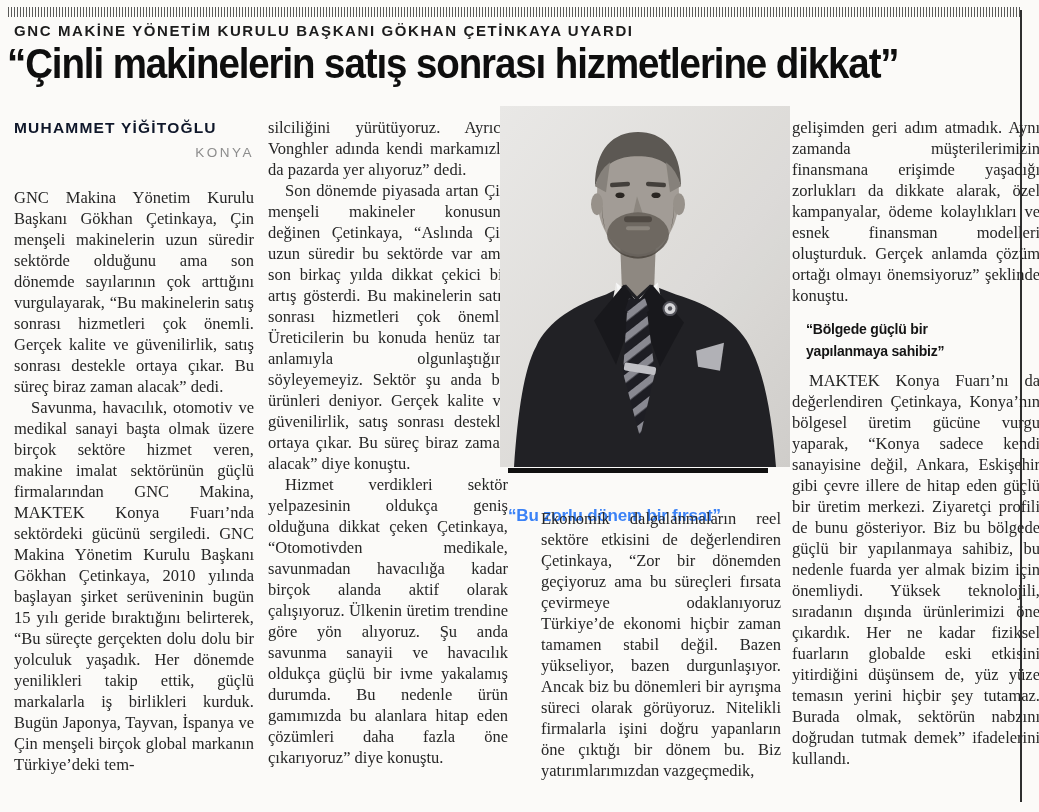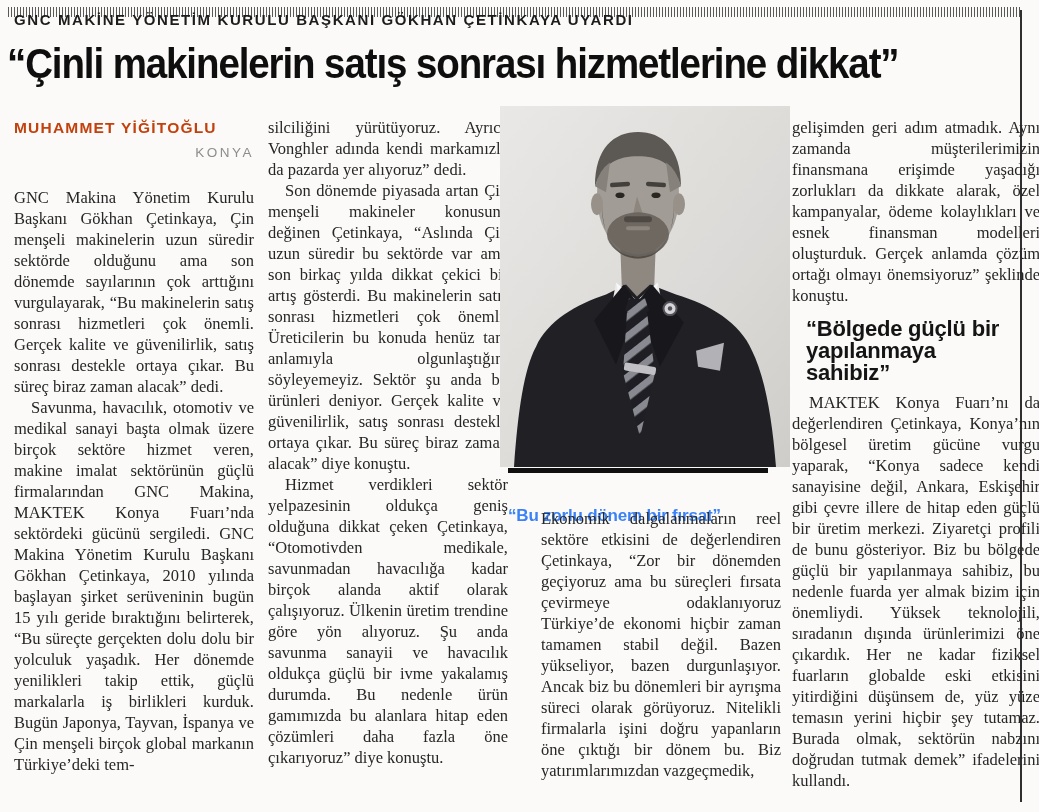--- a/index.html
+++ b/index.html
@@ -8,21 +8,21 @@
     background:#fbfaf8;overflow:hidden;
     font-family:"Liberation Serif", serif;color:#262626;
   }
   
   .tickbar{
     position:absolute;left:8px;top:7px;width:1012px;height:10px;
     background:repeating-linear-gradient(90deg,#3c3c3c 0 1px,transparent 1px 3px);
     opacity:.85;
   }
   .kicker{
-    position:absolute;left:14px;top:11px;width:1000px;
+    position:absolute;left:14px;top:22px;width:1000px;
     font-family:"Liberation Sans",sans-serif;font-weight:700;
     font-size:15px;letter-spacing:1.6px;color:#1c1c1c;white-space:nowrap;
   }
   .headline{
     position:absolute;left:7px;top:40px;width:1070px;
     font-family:"Liberation Sans",sans-serif;font-weight:700;
     font-size:42.5px;letter-spacing:-1.2px;color:#0e0e0e;
     transform:scaleX(.905);transform-origin:left top;white-space:nowrap;
   }
   .vrule{
@@ -33,41 +33,41 @@
     font-size:16.5px;line-height:21px;text-align:justify;
   }
   .col p{margin:0;}
   .col p.indent{text-indent:17px;}
   #col1{left:14px;}
   #col2{left:268px;}
   #col3{left:541px;top:508px;height:304px;}
   #col4{left:768px;width:248px;margin-left:24px;}
   .byline-author{
     font-family:"Liberation Sans",sans-serif;font-weight:700;font-size:15.5px;
-    letter-spacing:1.2px;color:#c2410c;text-align:left;
+    letter-spacing:1.2px;color:#0f172a;text-align:left;
   }
   .byline-loc{
     font-family:"Liberation Sans",sans-serif;font-size:13.5px;letter-spacing:2.5px;
     color:#8d8d8d;text-align:right;margin-top:4px;margin-bottom:24px;
   }
   .photo{
     position:absolute;left:500px;top:106px;width:290px;height:361px;
   }
   .photo svg{display:block;width:100%;height:100%;}
   .photo::after{ 
     content:"";position:absolute;left:8px;width:260px;bottom:-6px;height:5px;background:#101010;
   }
   .caption{
     position:absolute;left:508px;top:506px;width:255px;
     font-family:"Liberation Sans",sans-serif;font-weight:700;
     font-size:17px;letter-spacing:-0.2px;color:#3b82f6;
   }
   .subhead{
     font-family:"Liberation Sans",sans-serif;font-weight:700;
-    font-size:22px;line-height:22px;letter-spacing:-0.2px;color:#141414;
+    font-size:14px;line-height:22px;letter-spacing:-0.2px;color:#141414;
     text-align:left;margin:12px 0 8px 14px;width:200px;
   }
 </style>
 </head>
 <body>
 
 <div id="page">
 
   <div class="tickbar"></div>
 

